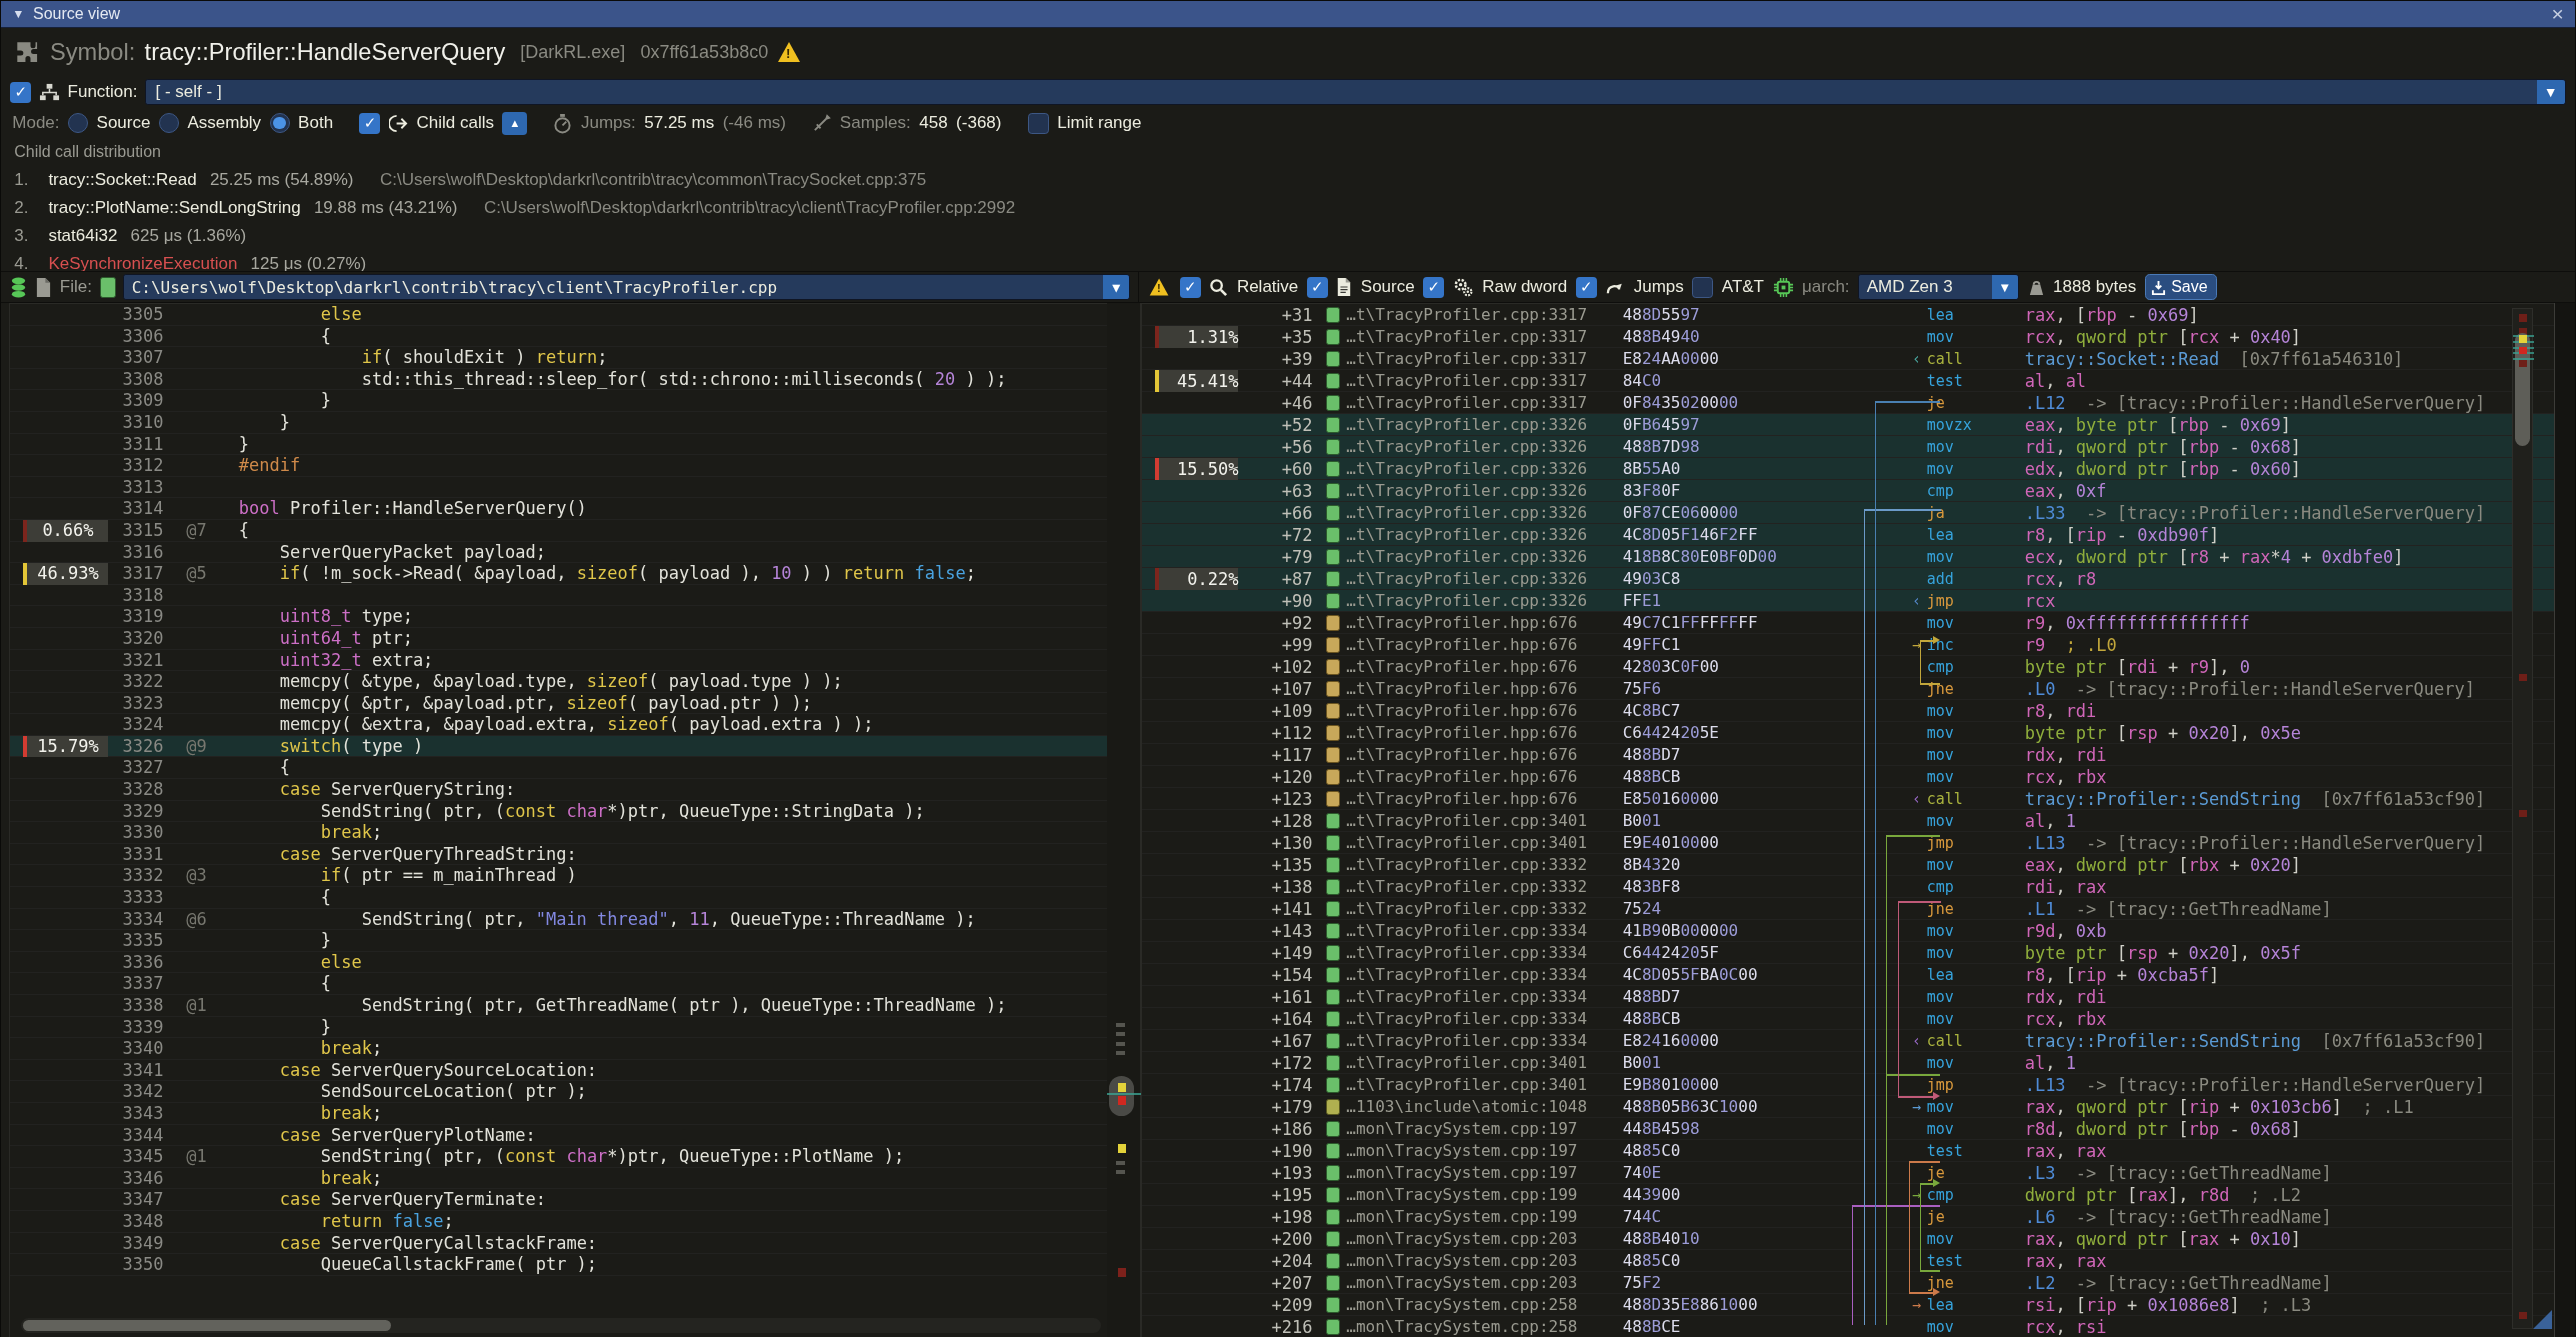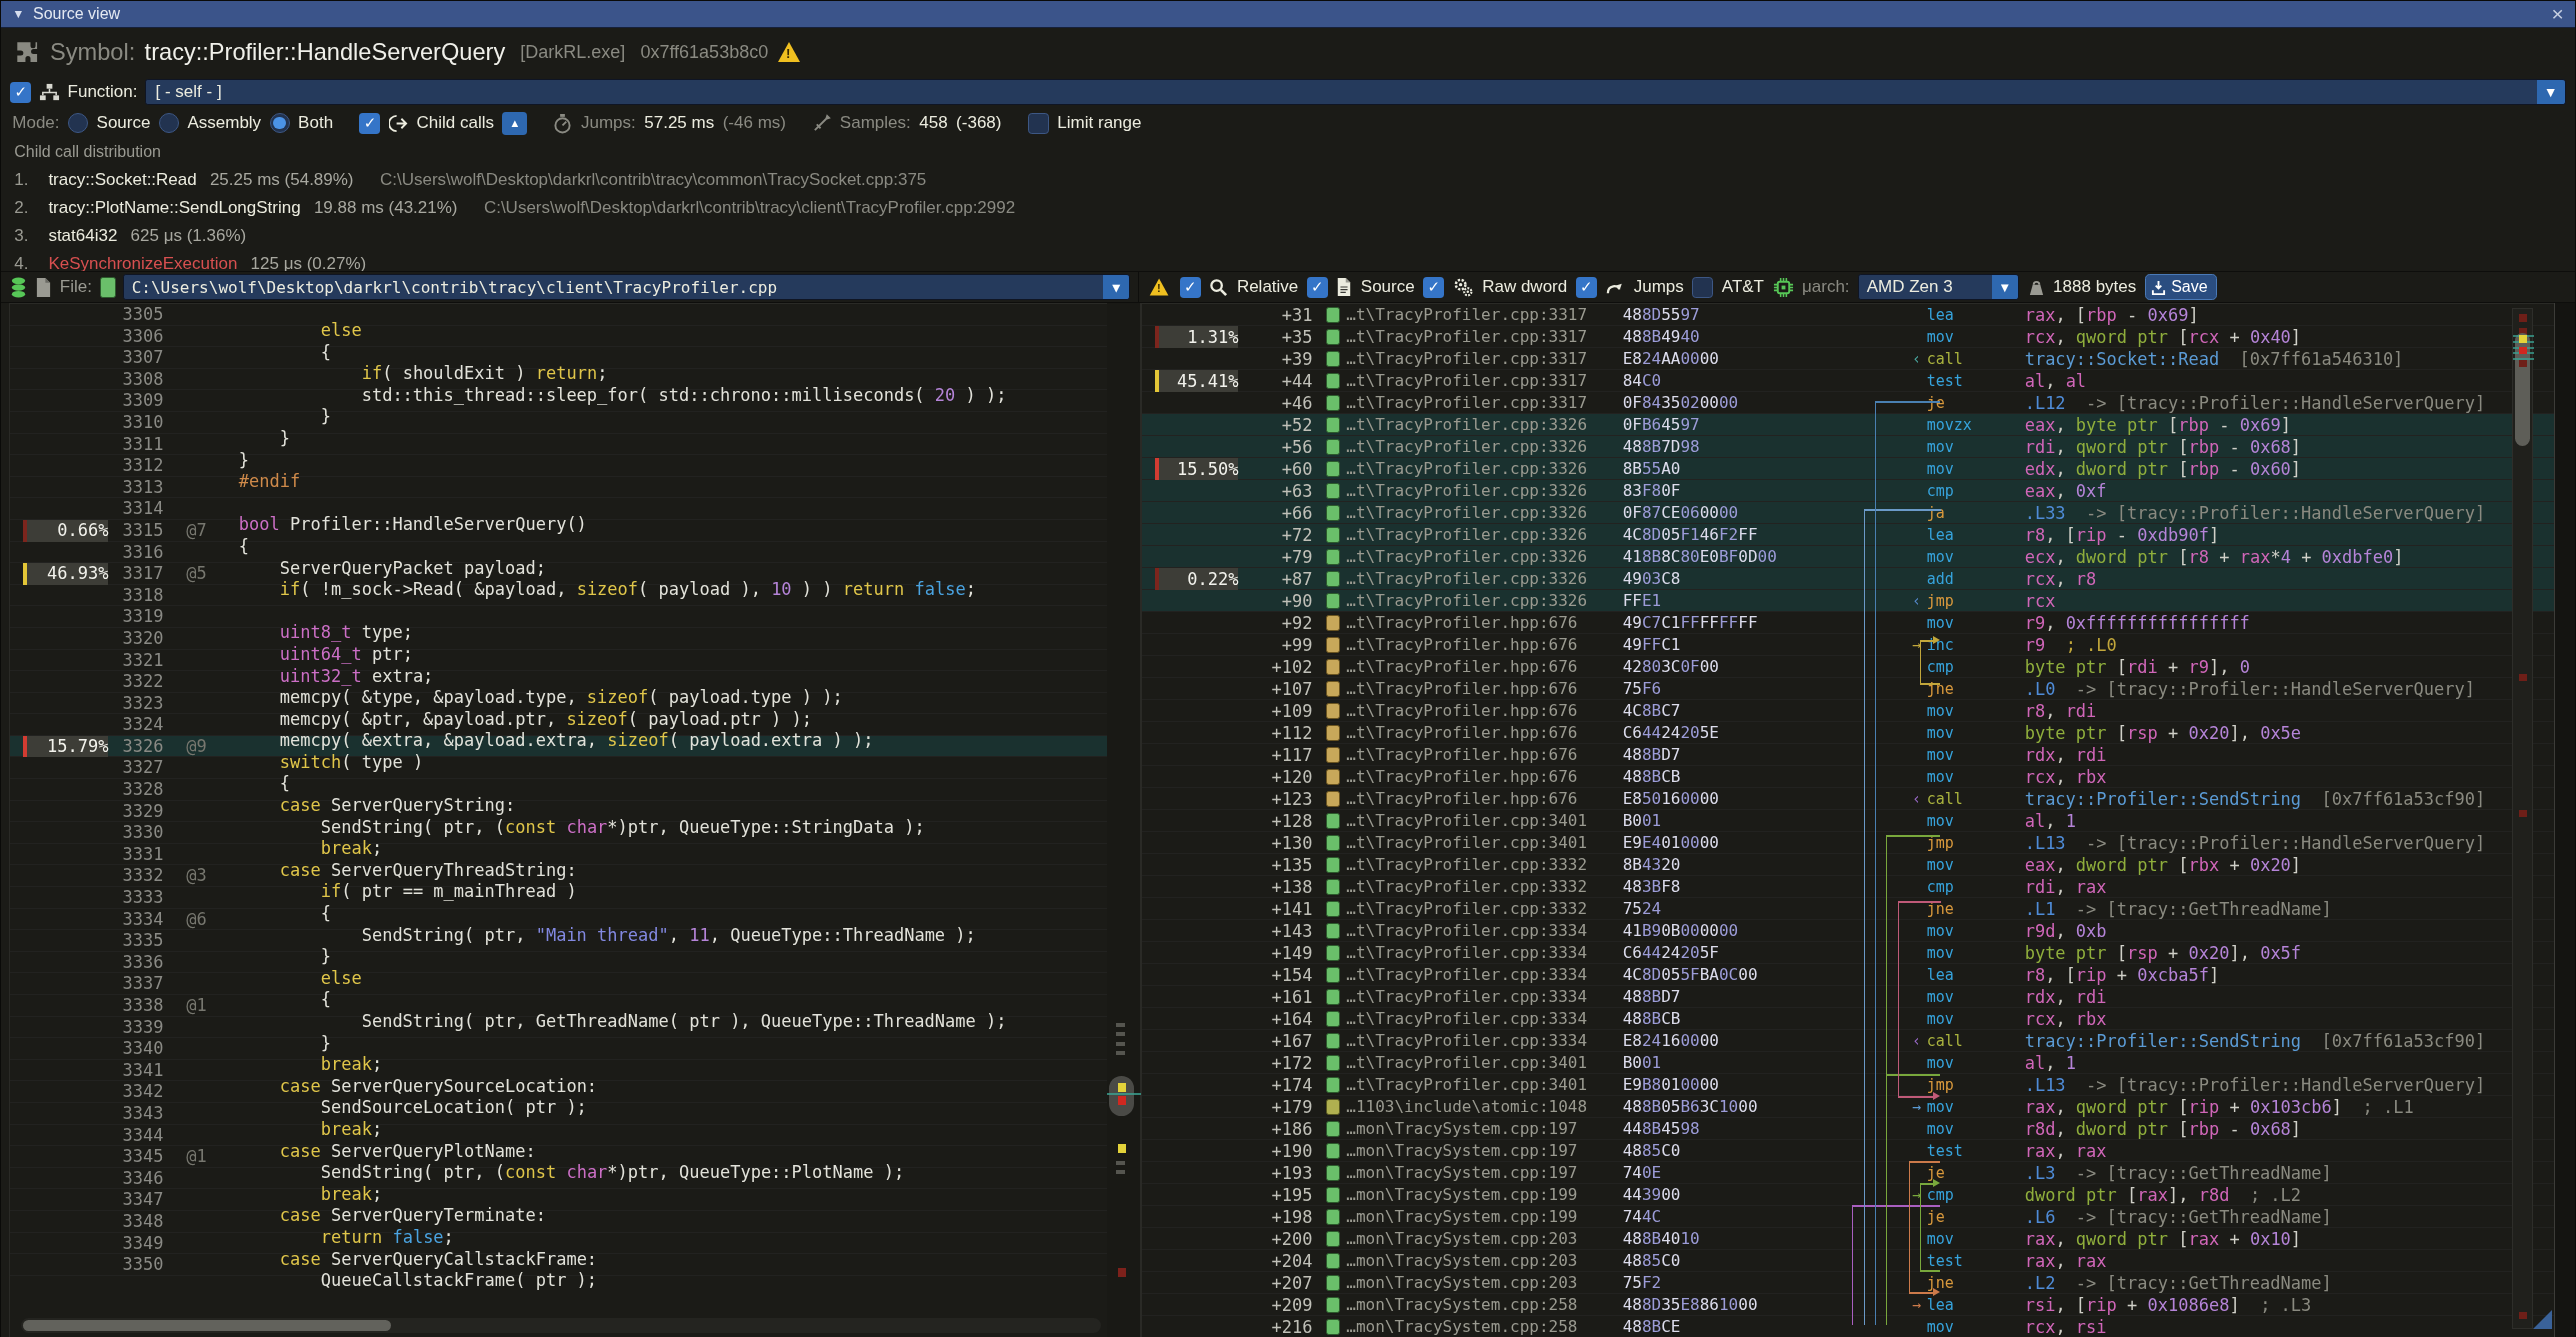--- a/index.html
+++ b/index.html
@@ -74,25 +74,25 @@
 
   
   .main { flex:1; display:flex; position:relative; overflow:hidden; }
   .srcpane { width:1098px; position:relative; border-left:0.9px solid #2a2a26; border-top:0.9px solid #2a2a26;
              margin-left:7.6px; overflow:hidden; background:#1b1b17; }
   .srow { display:flex; height:21.6px; line-height:21.6px; font-family:"DejaVu Sans Mono", monospace;
           font-size:17px; white-space:pre; box-shadow:inset 0 -0.9px #222220; align-items:stretch; }
   .srow.hl { background:#1a312f; }
   .sbar { width:4.7px; margin-left:13.2px; flex:0 0 auto; }
   .bar-y { background:#e3c637; } .bar-r { background:#d23c32; } .bar-dr { background:#7c251d; }
-  .spct { width:81px; text-align:right; color:#f2f2ec; flex:0 0 auto; }
+  .spct { width:81px; text-align:center; color:#f2f2ec; flex:0 0 auto; }
   .spct.chip { background:#3d3d37; }
   .sno { width:55px; text-align:right; color:#8a8a85; flex:0 0 auto; }
   .smark { width:49px; text-align:right; color:#77776f; flex:0 0 auto; padding-right:5.7px; }
-  .scode { padding-left:26.4px;margin-top:16px; }
+  .scode { padding-left:26.4px; }
   .tk-d{color:#e2e2da}.tk-k{color:#e0c64a}.tk-t{color:#cc6fc6}.tk-n{color:#b584d8}
   .tk-s{color:#8288e0}.tk-b{color:#4aa3e0}.tk-p{color:#cf8a4a}
   .hscroll { position:absolute; left:11.3px; right:5.7px; bottom:3.8px; height:15px; background:#242420; border-radius:7.6px; }
   .hthumb { position:absolute; left:1.9px; top:1.9px; width:368px; height:11.3px; background:#62625c; border-radius:5.7px; }
 
   .srcstrip { width:34px; position:relative; background:#191915; border-right:0.9px solid #2a2a26; }
   .mkd { position:absolute; left:9.4px; width:9.4px; height:3.8px; background:#55554f; }
   .knob { position:absolute; left:2.8px; width:24.6px; height:40px; background:#4a4a46; border-radius:12.3px; }
   .mky { position:absolute; left:11.3px; width:8.5px; height:8.5px; background:#e3d23a; }
   .mkr { position:absolute; left:11.3px; width:8.5px; height:8.5px; background:#d02820; }

